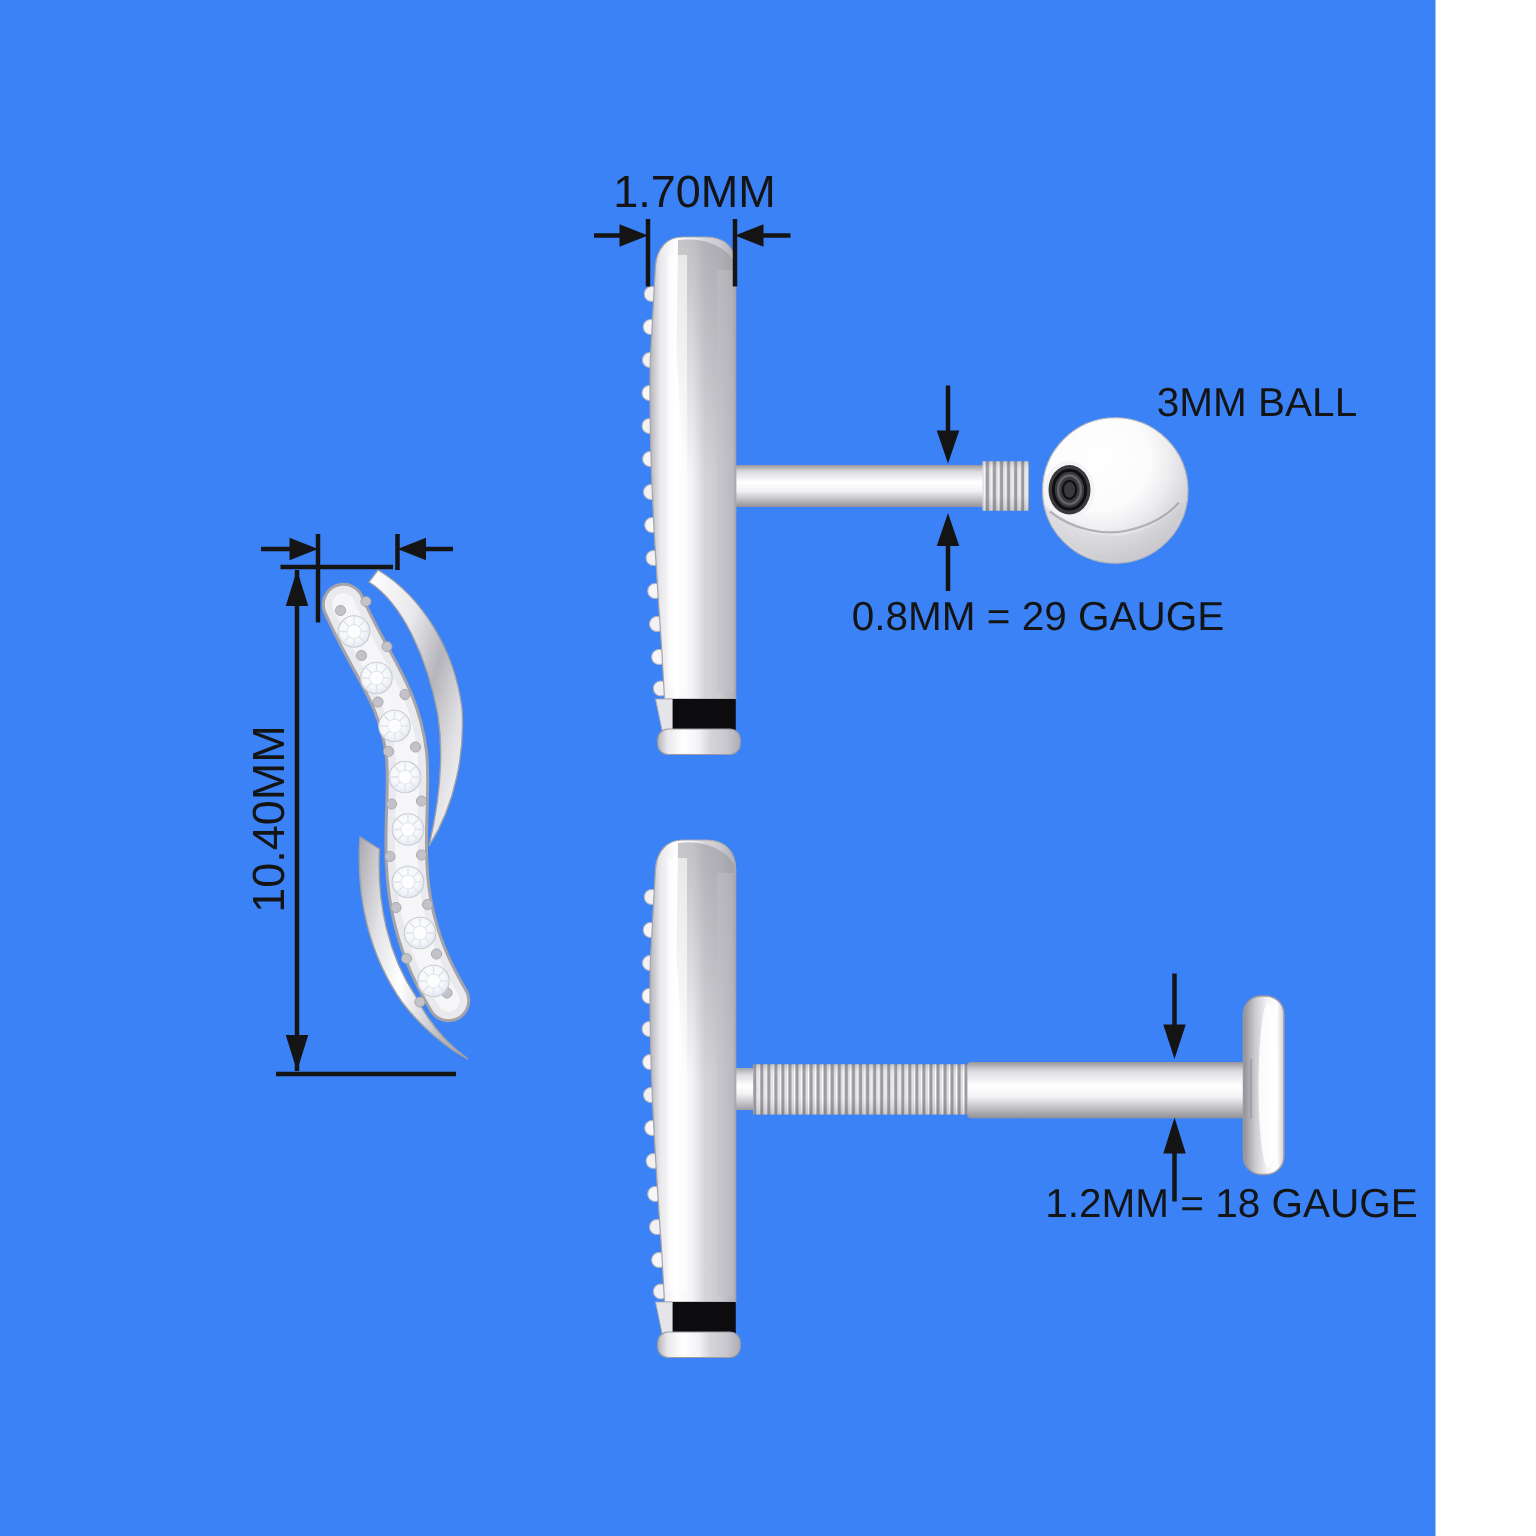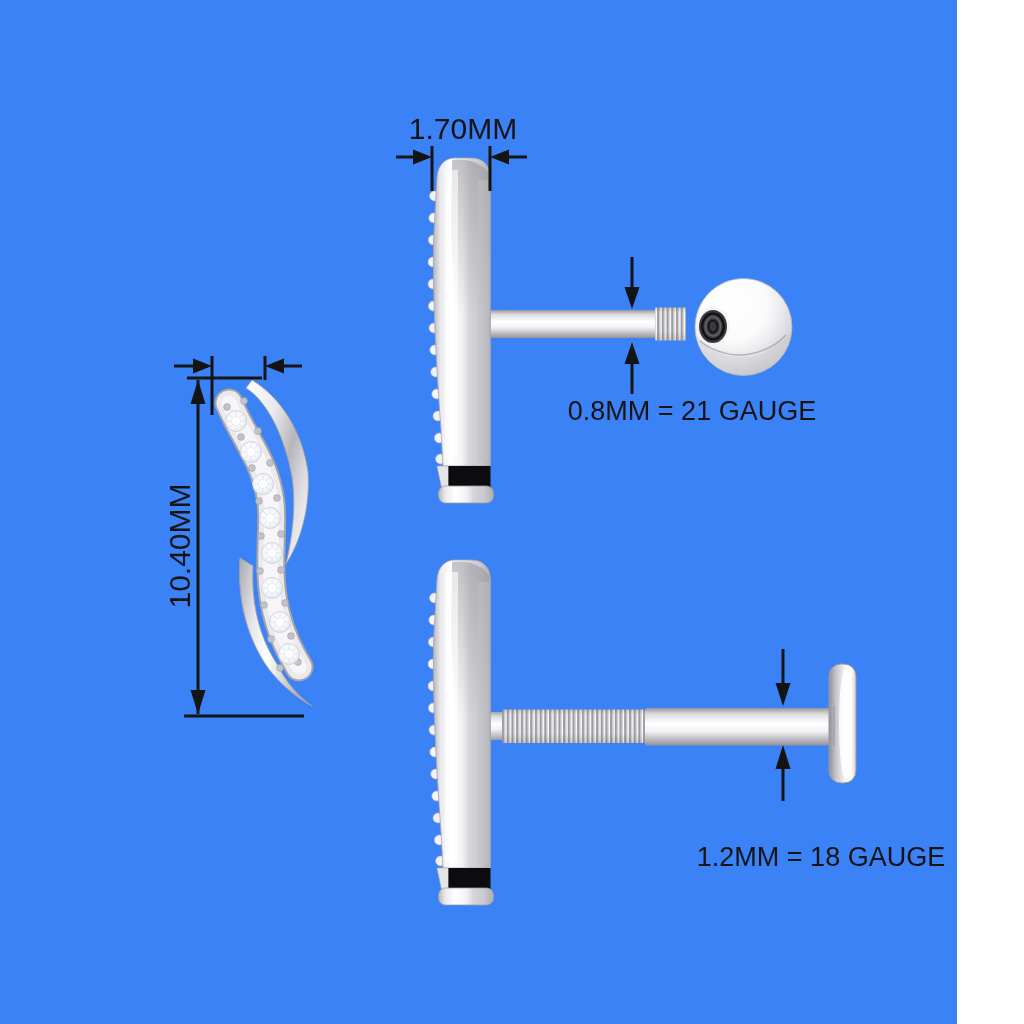--- a/index.html
+++ b/index.html
@@ -237,17 +237,18 @@
       <line x1="783" y1="801" x2="783" y2="767"></line>
       <polygon points="783,745 775.5,769 790.5,769" stroke="none"></polygon>
     </g>
   </svg>
 
   <div class="lbl dim" style="left:393px;top:113px;width:140px;">1.70MM</div>
 
 
   <div class="lbl dim vert" style="left:100px;top:529px;width:162px;height:34px;">10.40MM</div>
 
-
-  <div class="lbl note" style="left:562px;top:396px;width:260px;">0.8MM = 21 GAUGE</div>
-
-  <div class="lbl note" style="left:691px;top:842px;width:260px;">1.2MM = 18 GAUGE</div>
+  <div class="lbl note" style="left:748px;top:253px;width:180px;">3MM BALL</div>
+
+  <div class="lbl note" style="left:562px;top:396px;width:260px;">0.8MM = 29 GAUGE</div>
+
+  <div class="lbl note" style="left:691px;top:787px;width:260px;">1.2MM = 18 GAUGE</div>
 </div>
 
 </body></html>

